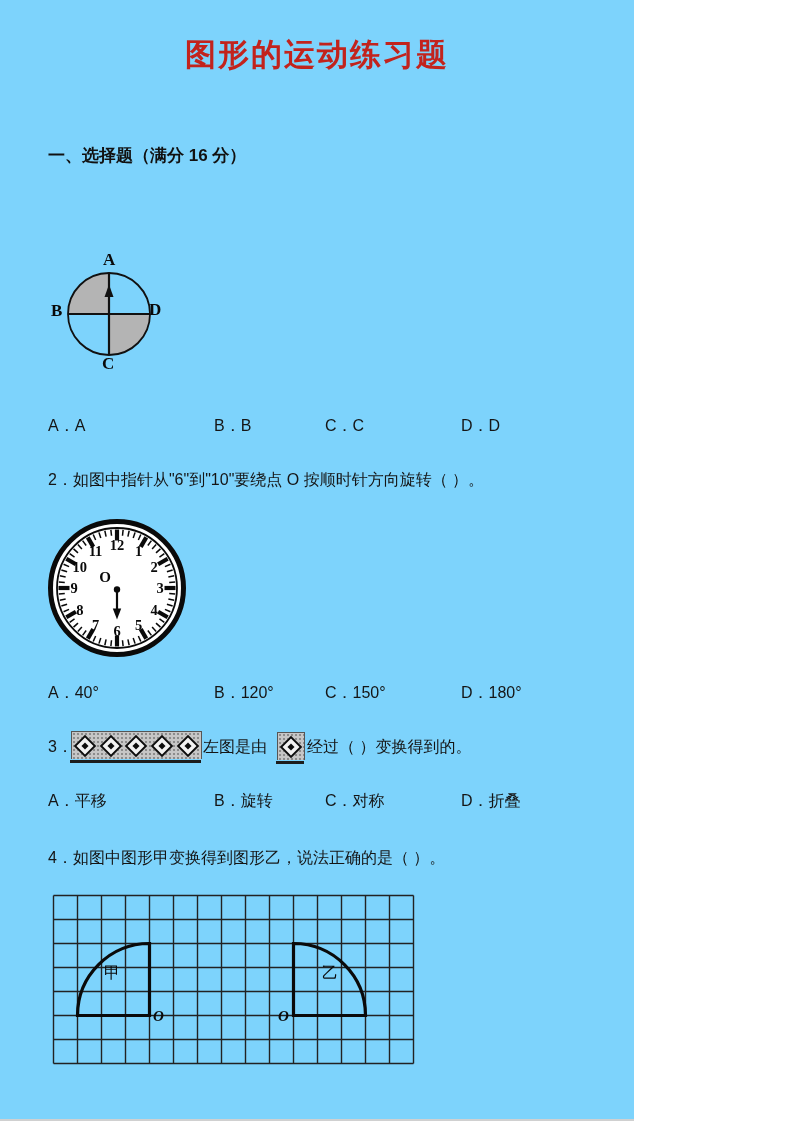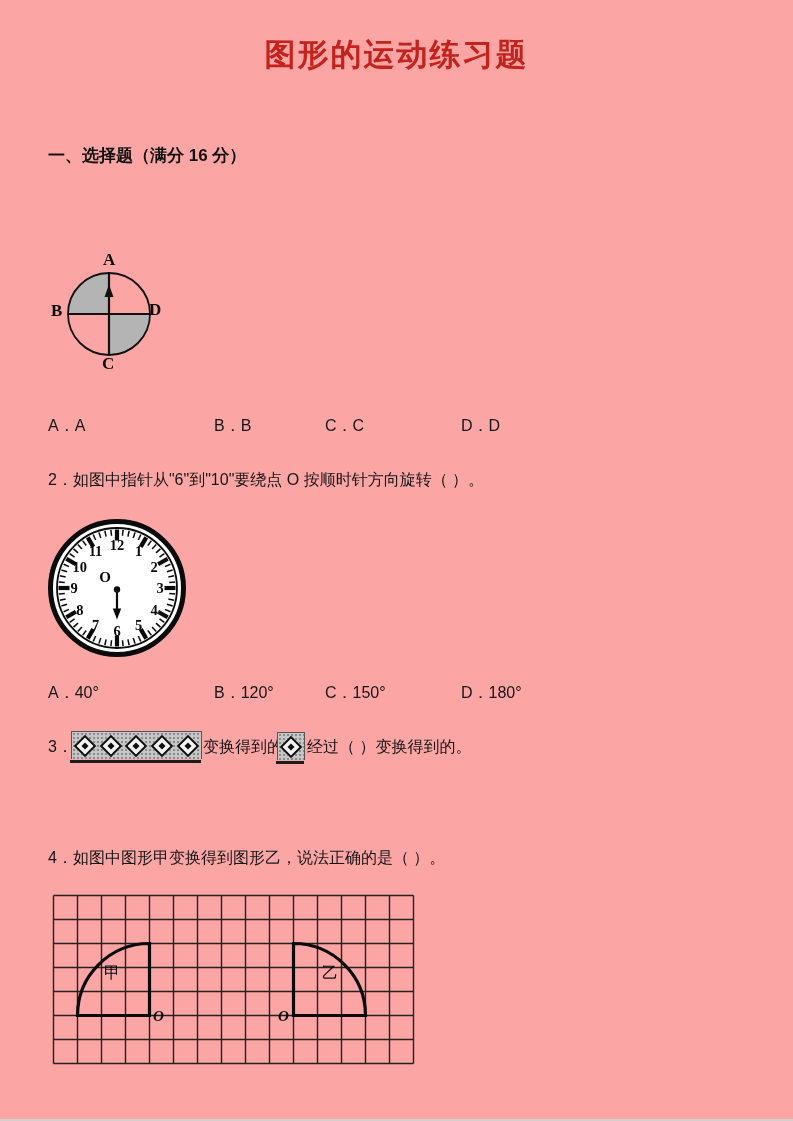--- a/index.html
+++ b/index.html
@@ -1,19 +1,19 @@
 <!DOCTYPE html>
 <html><head>
 <meta charset="utf-8">
 <style>
   html,body{margin:0;padding:0;background:#ffffff;}
   .page{
     position:relative;
-    width:793px;height:1121px;
-    background:#fca5a5;
+    width:634px;height:1121px;
+    background:#7dd3fc;
     font-family:"Liberation Sans","DejaVu Sans",sans-serif;
     color:#151515;
     overflow:hidden;
     text-decoration:underline;
   }
   .abs{position:absolute;white-space:nowrap;}
   .doc-title{
     left:0;right:0;top:34px;text-align:center;
     font-size:31px;font-weight:700;color:#c2231c;letter-spacing:2px;
   }
@@ -206,30 +206,36 @@
       <div class="motif">
         <div class="outer"></div>
         <div class="inner"></div>
       </div>
       <div class="motif">
         <div class="outer"></div>
         <div class="inner"></div>
       </div>
     </div>
   <div class="u-line" style="left:70px;top:760px;width:131px;"></div>
-  <span class="abs q-text" style="left:203px;top:737px;">变换得到的</span>
+  <span class="abs q-text" style="left:203px;top:737px;">左图是由</span>
   <div class="pattern-strip" style="left:277px;top:732px;width:25.8px;height:27px;" id="pattern-single">
       <div class="motif">
         <div class="outer"></div>
         <div class="inner"></div>
       </div>
     </div>
   <div class="u-line" style="left:276px;top:761px;width:28px;"></div>
   <span class="abs q-text" style="left:307px;top:737px;">经过（ ）变换得到的。</span>
 
+  <div class="opt-row" style="top:791px;">
+    <span class="opt">A．平移</span>
+    <span class="opt">B．旋转</span>
+    <span class="opt">C．对称</span>
+    <span class="opt">D．折叠</span>
+  </div>
 
   <div class="abs q-text" style="left:48px;top:848px;">4．如图中图形甲变换得到图形乙，说法正确的是（ ）。</div>
 
   <svg class="abs" style="left:52px;top:894px;" width="363" height="171" viewBox="0 0 363 171">
     <g id="grid-lines">
         <line x1="1.5" y1="1.5" x2="1.5" y2="169.5" stroke="#222" stroke-width="1.4"></line>
         <line x1="25.5" y1="1.5" x2="25.5" y2="169.5" stroke="#222" stroke-width="1.4"></line>
         <line x1="49.5" y1="1.5" x2="49.5" y2="169.5" stroke="#222" stroke-width="1.4"></line>
         <line x1="73.5" y1="1.5" x2="73.5" y2="169.5" stroke="#222" stroke-width="1.4"></line>
         <line x1="97.5" y1="1.5" x2="97.5" y2="169.5" stroke="#222" stroke-width="1.4"></line>

